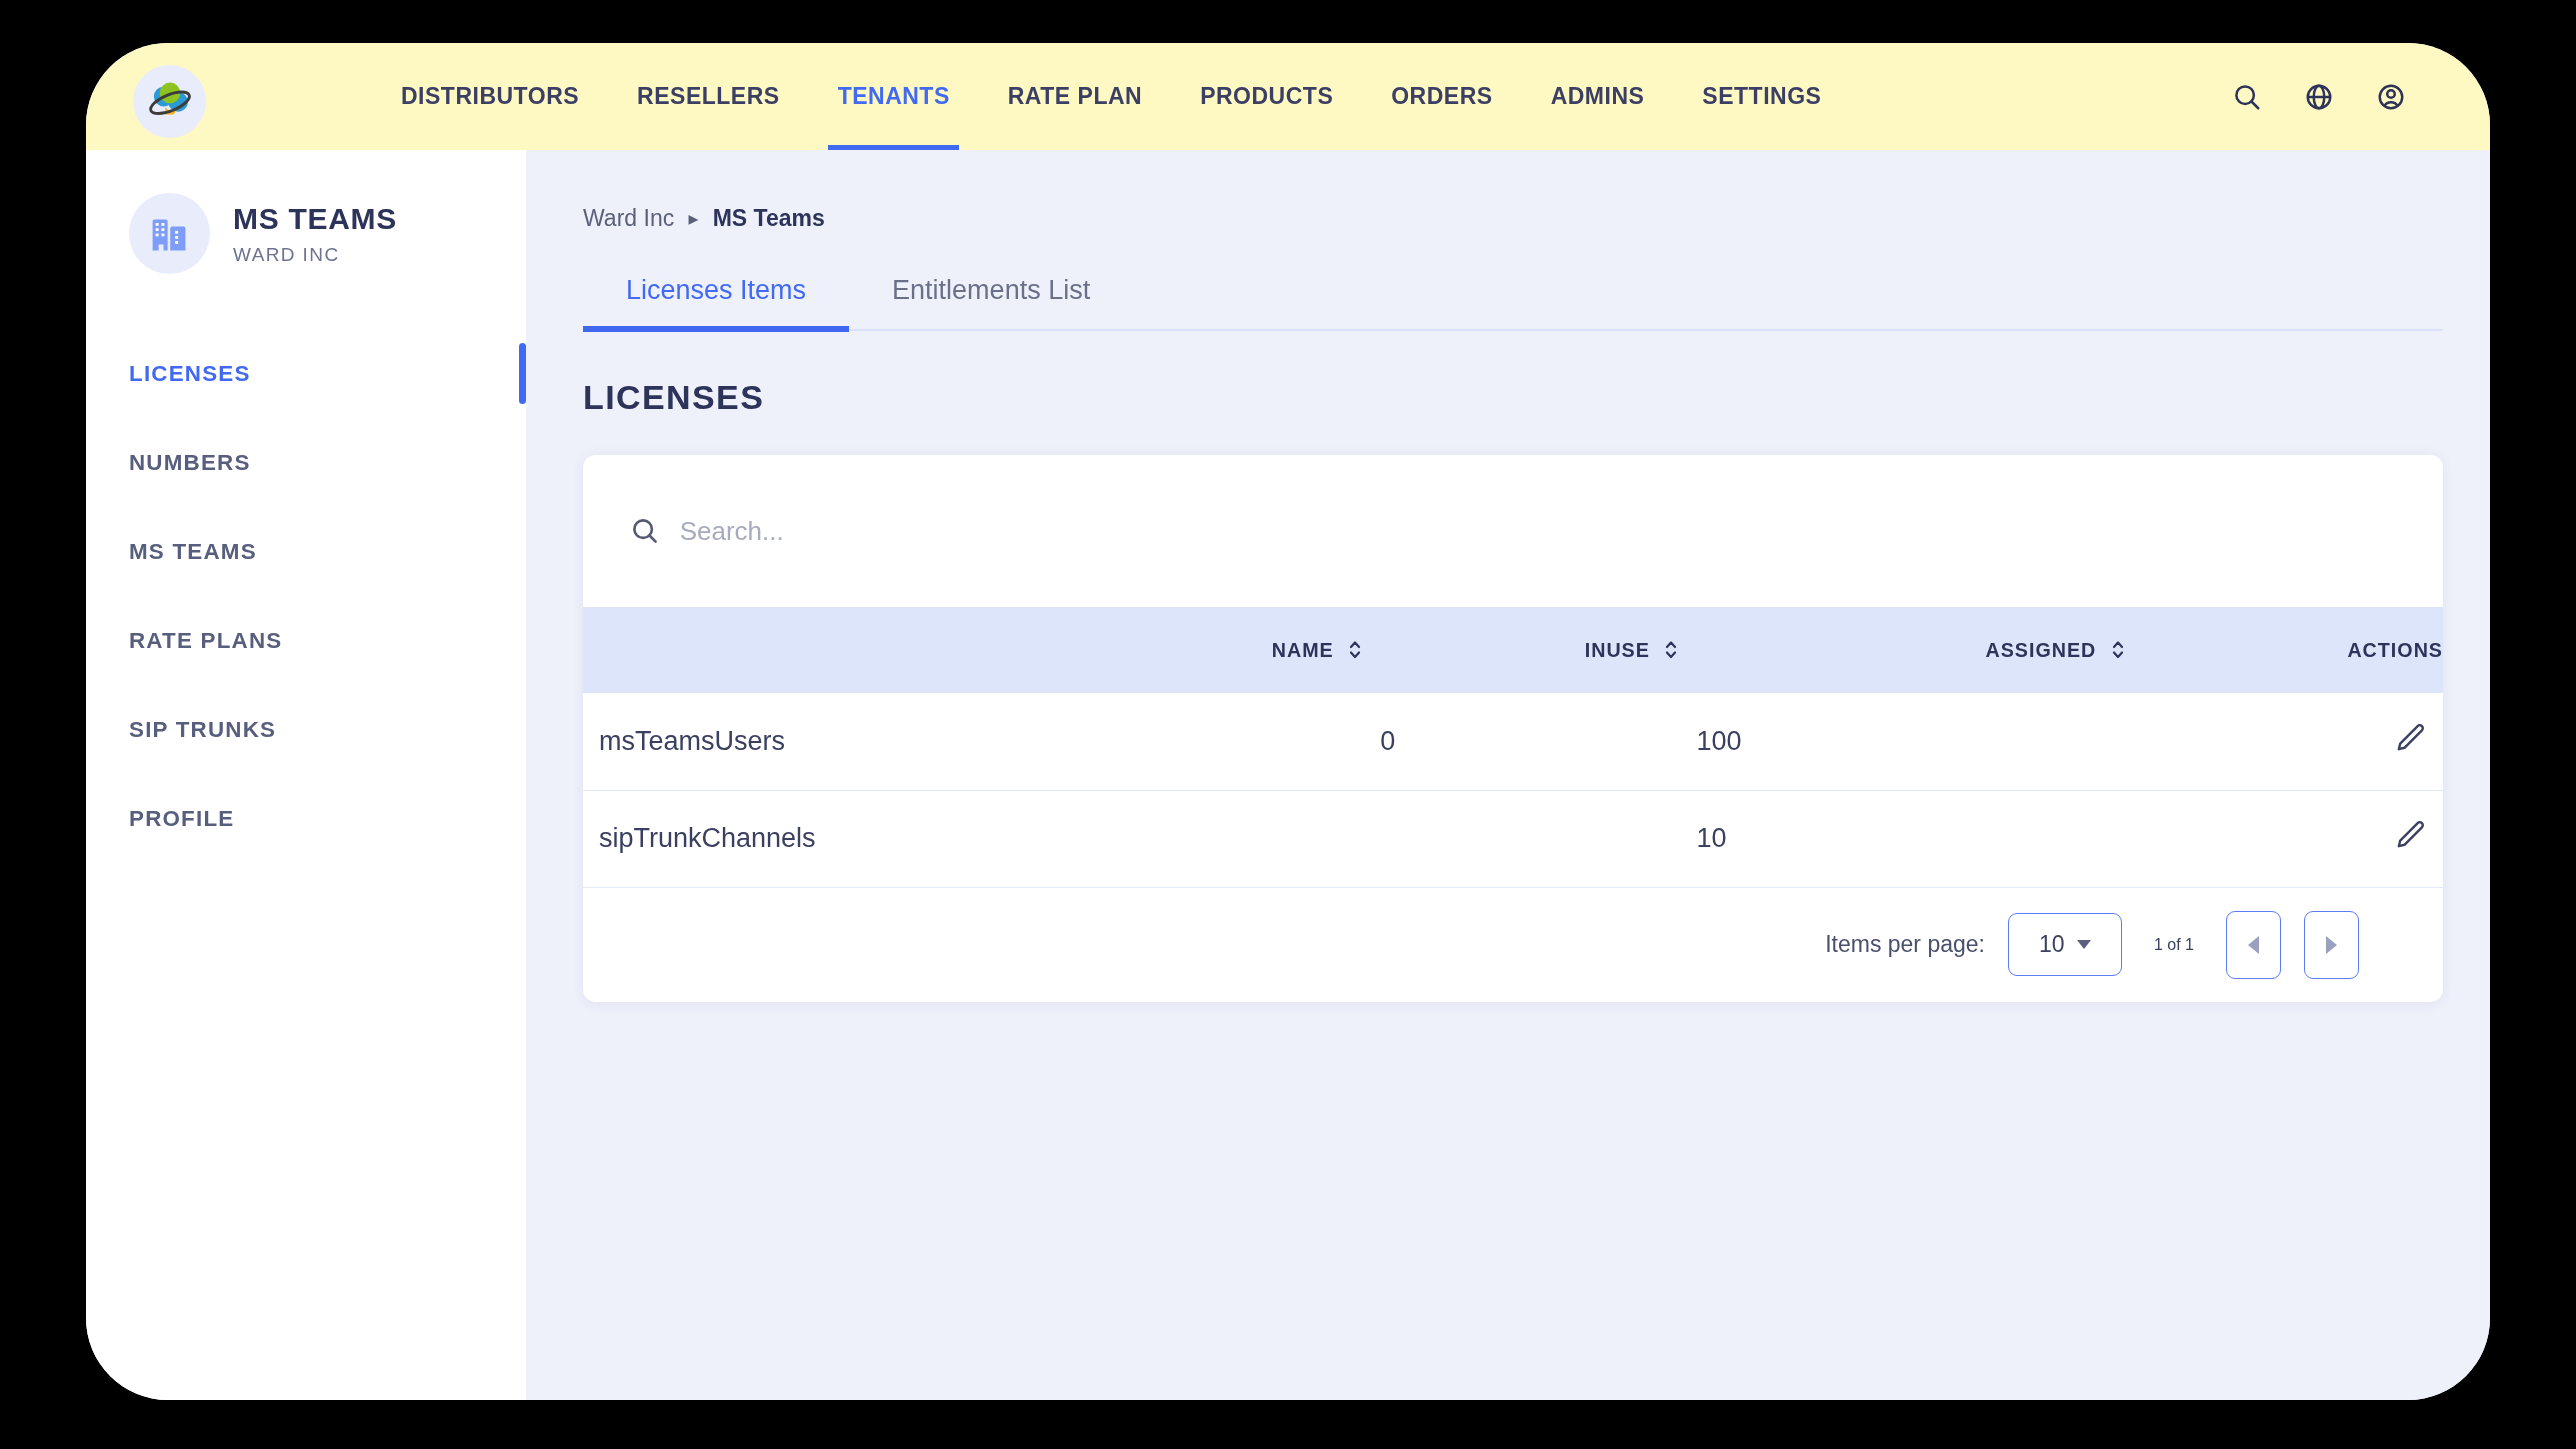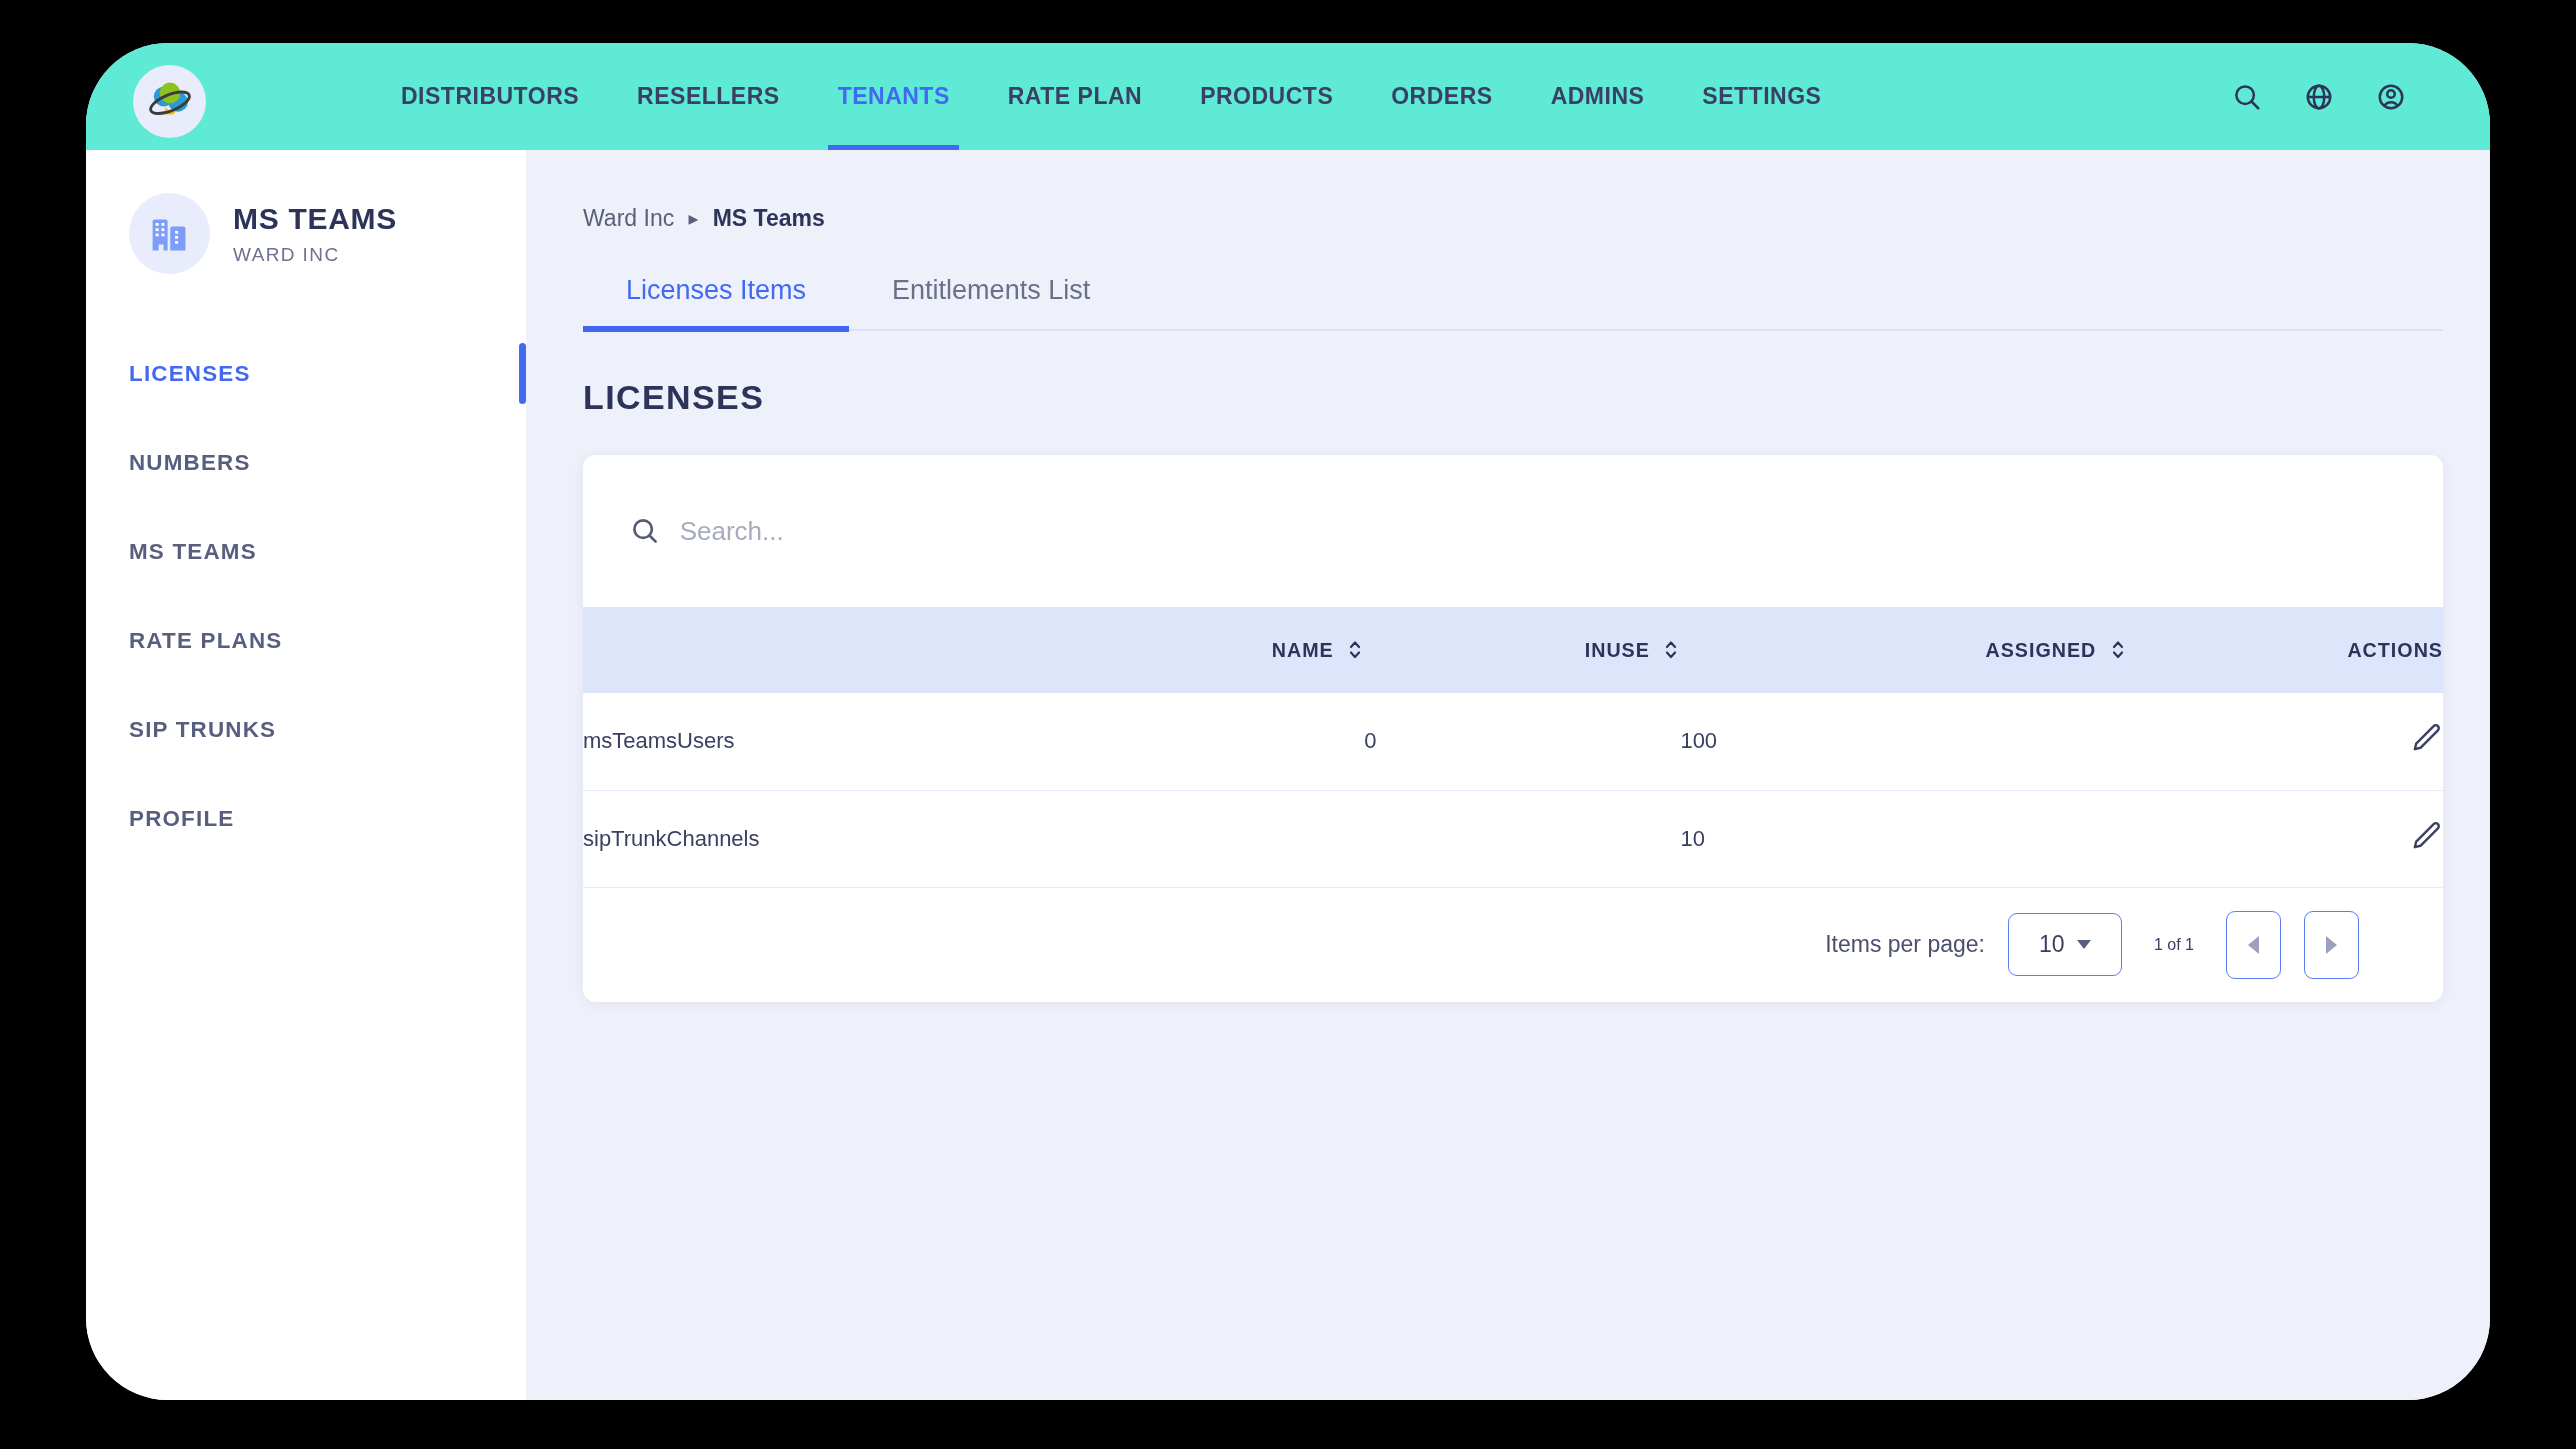--- a/index.html
+++ b/index.html
@@ -23,21 +23,21 @@
     border-radius: 82px;
     overflow: hidden;
   }
 
   
   #topnav {
     position: absolute;
     left: 0; top: 0;
     width: 100%;
     height: 107px;
-    background: #5eead4;
+    background: #fef9c3;
     display: flex;
     align-items: center;
     z-index: 30;
   }
 
   .brand-logo {
     position: absolute;
     left: 47px;
     top: 21.5px;
     width: 73px;
@@ -256,26 +256,26 @@
     vertical-align: middle;
   }
   .th-inner { display: flex; align-items: center; gap: 12.5px; justify-content: flex-end; }
   th.col-name  { width: 42%; padding-left: 59px; }
   th.col-inuse { width: 17%; }
   th.col-assigned { width: 24%; }
   th.col-actions { width: 17%; text-align: right; padding-right: 63px; }
   th.col-actions .th-inner { justify-content: flex-end; }
 
   table.licenses tbody td {
-    font-size: 22px;
+    font-size: 27px;
     color: #3b4061;
     height: 97px;
     border-bottom: 1.8px solid #e5eafb;
     vertical-align: middle;
-    padding: 0;
+    padding: 16px;
   }
   td.c-name { padding-left: 59px; }
   td.c-actions { text-align: right; padding-right: 59px; }
 
   .edit-btn { display: inline-flex; cursor: pointer; }
 
   .pager {
     height: 114px;
     display: flex;
     align-items: center;

